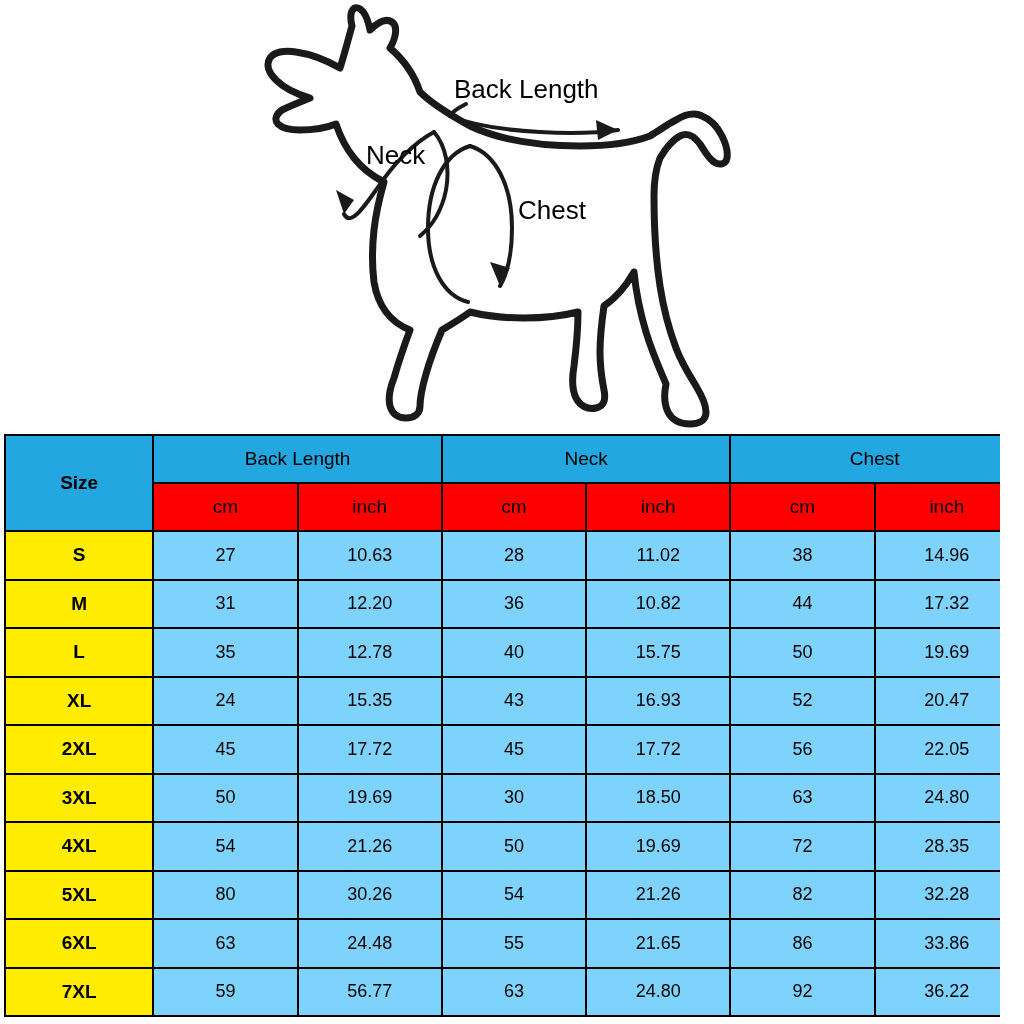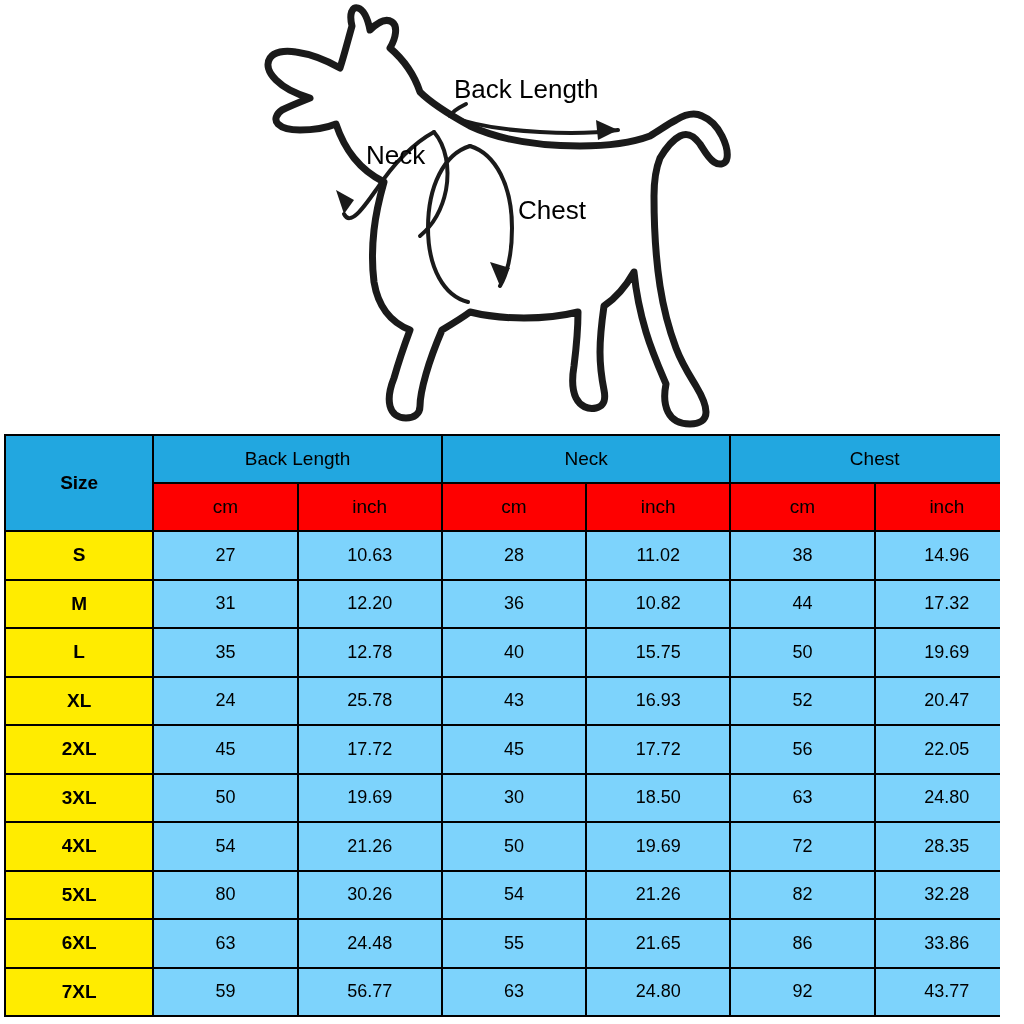--- a/index.html
+++ b/index.html
@@ -217,21 +217,21 @@
         <td class="val-cell">35</td>
         <td class="val-cell">12.78</td>
         <td class="val-cell">40</td>
         <td class="val-cell">15.75</td>
         <td class="val-cell">50</td>
         <td class="val-cell">19.69</td>
       </tr>
       <tr class="data-row">
         <td class="size-cell">XL</td>
         <td class="val-cell">24</td>
-        <td class="val-cell">25.78</td>
+        <td class="val-cell">15.35</td>
         <td class="val-cell">43</td>
         <td class="val-cell">16.93</td>
         <td class="val-cell">52</td>
         <td class="val-cell">20.47</td>
       </tr>
       <tr class="data-row">
         <td class="size-cell">2XL</td>
         <td class="val-cell">45</td>
         <td class="val-cell">17.72</td>
         <td class="val-cell">45</td>
@@ -275,18 +275,18 @@
         <td class="val-cell">86</td>
         <td class="val-cell">33.86</td>
       </tr>
       <tr class="data-row">
         <td class="size-cell">7XL</td>
         <td class="val-cell">59</td>
         <td class="val-cell">56.77</td>
         <td class="val-cell">63</td>
         <td class="val-cell">24.80</td>
         <td class="val-cell">92</td>
-        <td class="val-cell">43.77</td>
+        <td class="val-cell">36.22</td>
       </tr>
     </tbody>
   </table>
 
 </div>
 
 </body></html>

